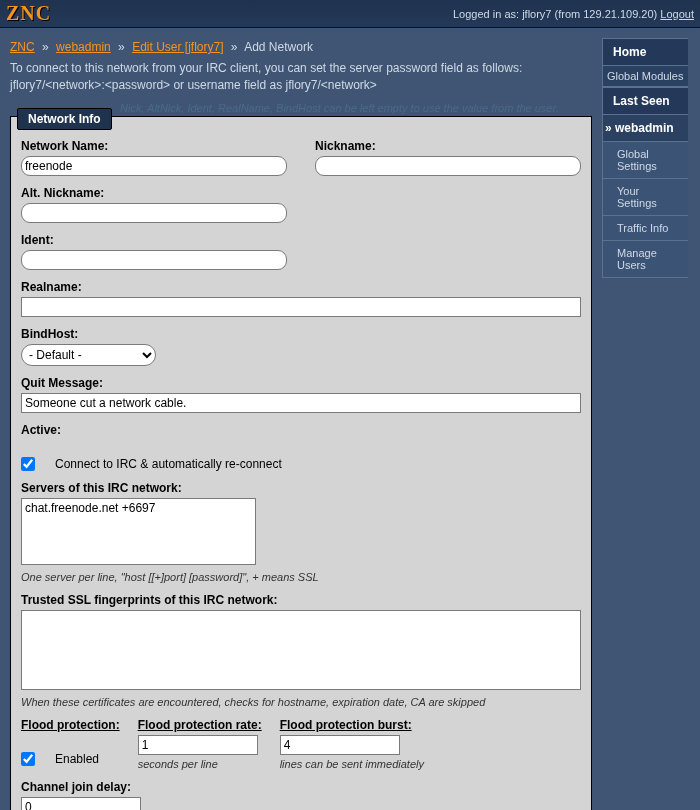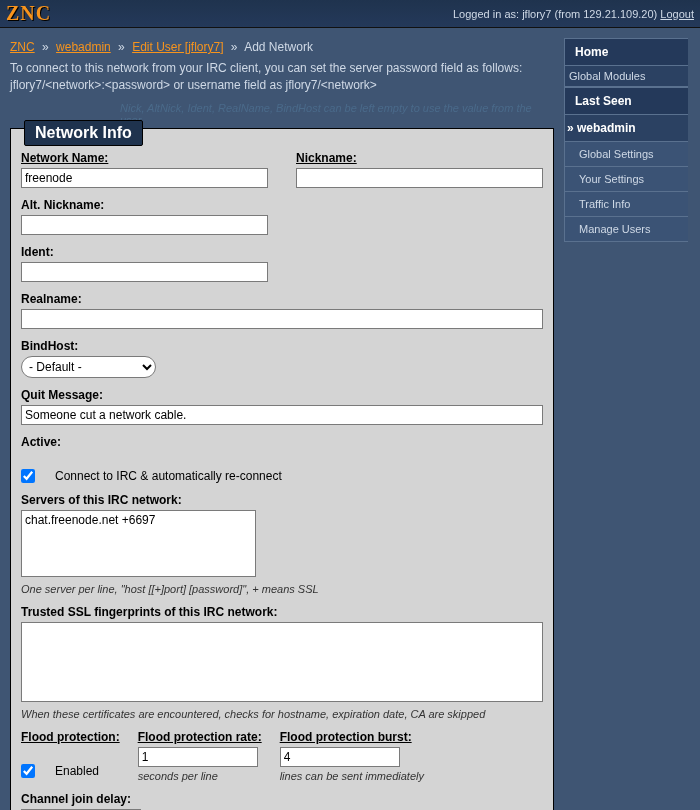--- a/index.html
+++ b/index.html
@@ -55,55 +55,55 @@
 }
 .hint-top {
   color: #4a6a8a;
   font-style: italic;
   font-size: 11px;
   margin-left: 110px;
 }
 .fieldset-wrap { position: relative; margin-top: -4px; }
 .legend-tab {
   position: absolute;
-  top: -8px; left: 14px;
+  top: -8px; left: 7px;
   background: #1f334e;
   color: #fff;
-  font-size: 16px;
+  font-size: 12px;
   font-weight: bold;
   padding: 3px 10px;
   border: 1px solid #000;
   border-radius: 2px;
   z-index: 2;
 }
 .fieldset {
   background: #d4d4d4;
   border: 1px solid #000;
   padding: 22px 10px 14px 10px;
   margin-top: 6px;
 }
-.row2 { display: flex; gap: 28px; text-decoration: underline; }
+.row2 { display: flex; gap: 28px; }
 .col { flex: 1; }
 .form-label {
   font-weight: bold;
   font-size: 12px;
   display: block;
   margin-top: 10px;
   margin-bottom: 3px;
 }
 .form-label.first { margin-top: 0; }
 input[type=text], input[type=number], textarea, select {
   font-family: inherit;
   font-size: 12px;
   padding: 2px 3px;
   border: 1px solid #7a7a7a;
   background: #fff;
   width: 100%;
 }
-input[type=text].narrow { width: 247px; }
+input[type=text].narrow { width: 266px; border-radius: 9px; }
 select.narrow { width: 135px; border-radius: 11px; }
 textarea { resize: none; }
 .hint {
   font-style: italic;
   font-size: 11px;
   color: #333;
   margin-top: 3px;
 }
 .checkbox-row {
   display: flex; align-items: center; gap: 20px;

